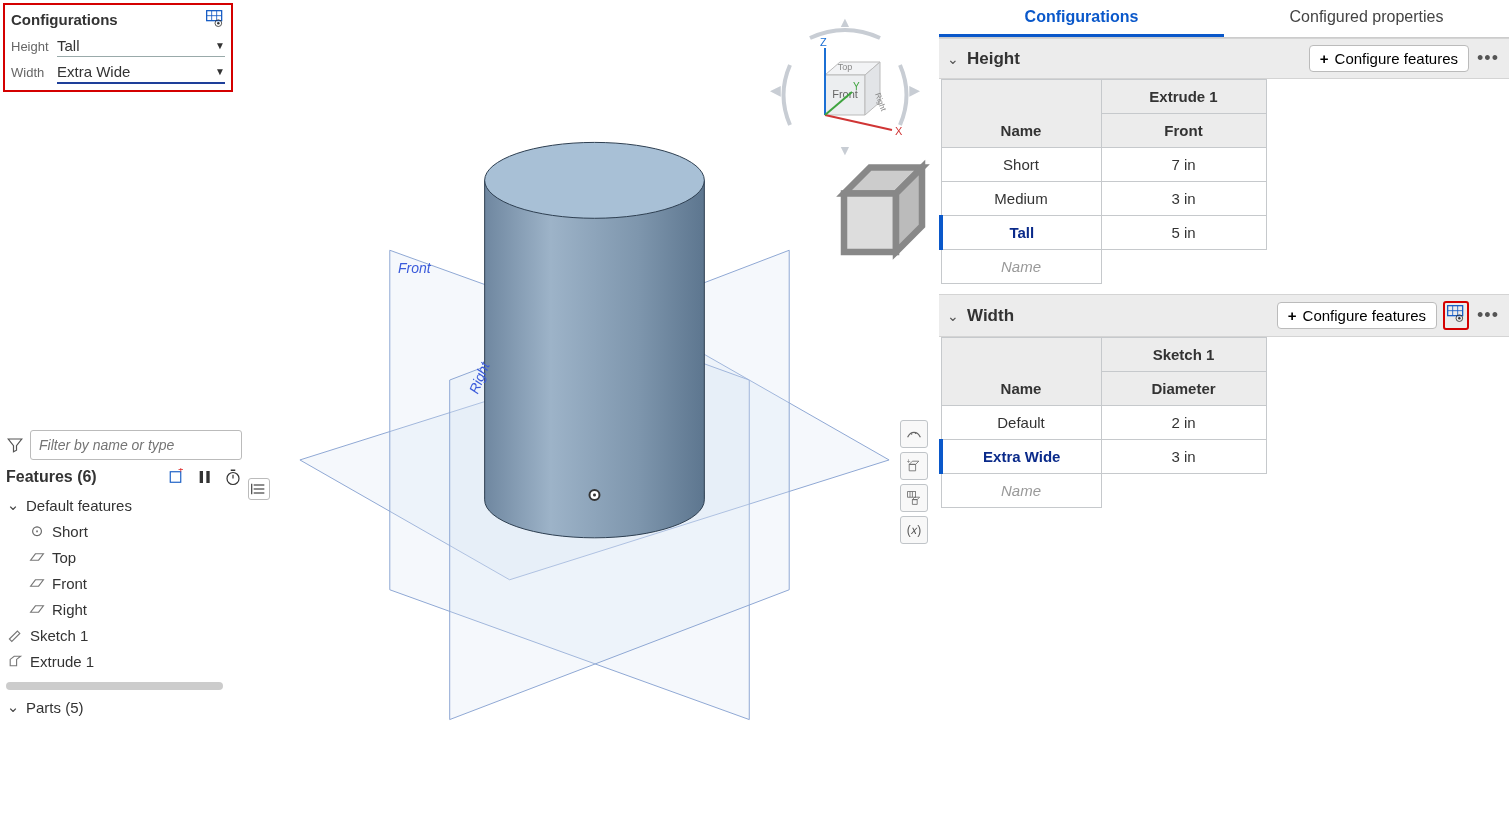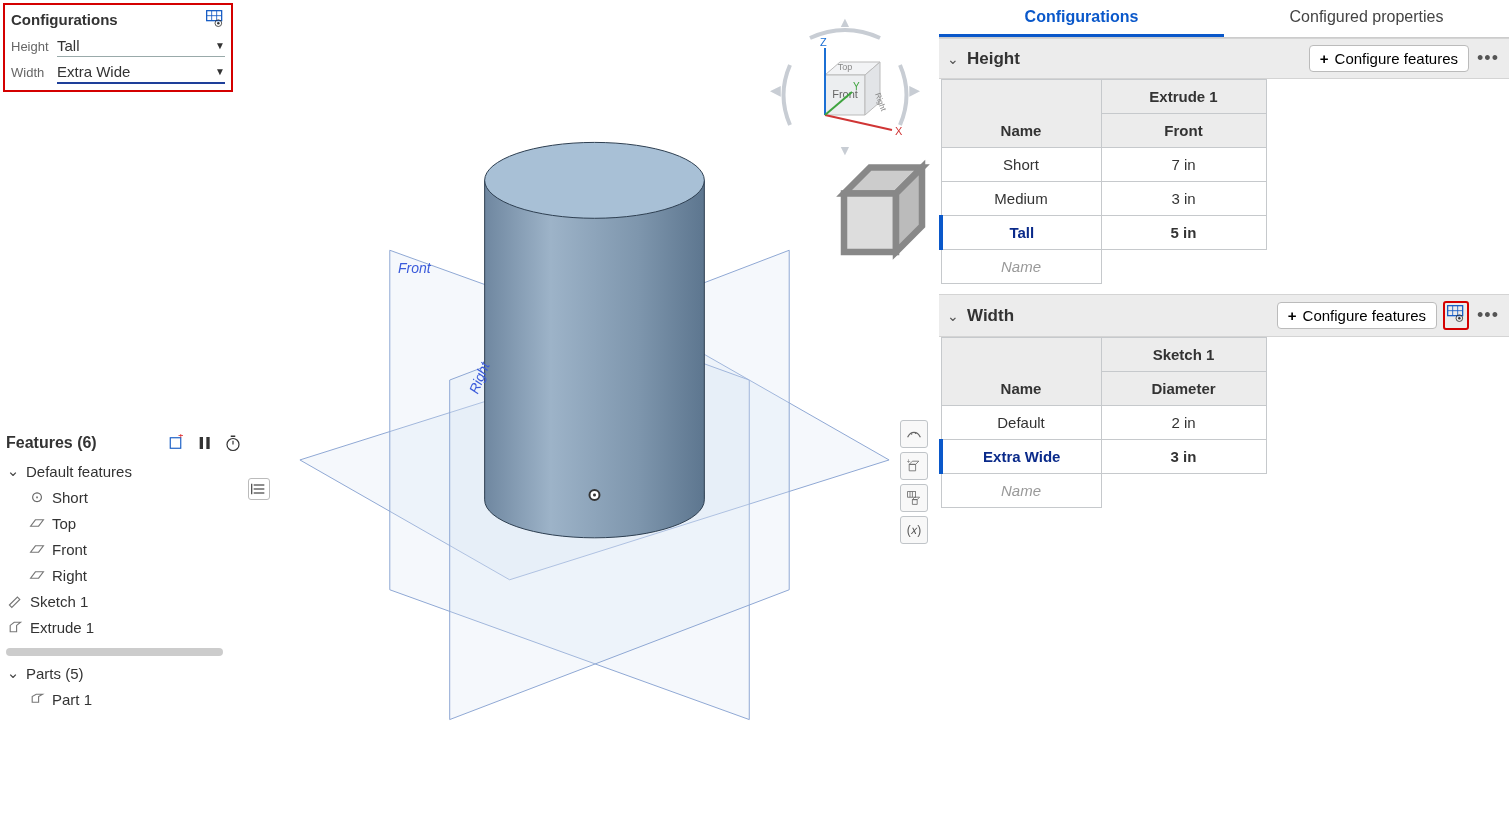--- a/index.html
+++ b/index.html
@@ -216,21 +216,21 @@
     background:#ececec;
     font-weight:700;
     text-align:center;
   }
   table.cfg td.name-col { width:160px; }
   table.cfg td.val-col { width:165px; }
   table.cfg tr.selected td.name-col {
     color:#0a2a8a; font-weight:700;
     border-left:4px solid #0a58ca;
   }
-  table.cfg tr.selected td.val-col { font-weight:700; }
+  table.cfg tr.selected td.val-col { font-weight:400; }
   table.cfg td.placeholder { color:#999; font-style:italic; }
 
   .tbl-wrap { padding-left:0; }
 </style>
 </head>
 <body>
 
 <div class="config-float">
   <div class="config-float-header">
     <span>Configurations</span>
@@ -255,20 +255,28 @@
   <div class="config-float-row active">
     <span class="lbl">Width</span>
     <div class="sel">
       <span>Extra Wide</span>
       <span class="caret">▼</span>
     </div>
   </div>
 </div>
 
 <div class="feature-panel">
+  <div class="filter-row">
+    <span class="funnel-icon">
+      <svg viewBox="0 0 24 24" width="18" height="18">
+          <path d="M3 4h18l-7 9v6l-4 2v-8z" fill="none" stroke="#555" stroke-width="1.6"></path>
+        </svg>
+    </span>
+    <input class="filter-input" placeholder="Filter by name or type" style="">
+  </div>
 
   <div class="features-head">
     <span class="title">Features (6)</span>
     <div class="head-icons">
       <span>
           <svg viewBox="0 0 24 24" width="18" height="18">
             <rect x="3" y="5" width="14" height="14" fill="none" stroke="#1259c3" stroke-width="1.5"></rect>
             <line x1="14" y1="2" x2="20" y2="2" stroke="#d22"></line>
             <line x1="17" y1="-1" x2="17" y2="5" stroke="#d22"></line>
           </svg>
@@ -340,30 +348,20 @@
         </span>
       <span>Extrude 1</span>
     </div>
 
     <div class="scroll-bar"></div>
 
     <div class="tree-row">
       <span class="chev">⌄</span>
       <span>Parts (5)</span>
     </div>
-    <div class="tree-sub">
-      <div class="tree-row">
-        <span class="icon">
-            <svg viewBox="0 0 20 20" width="16" height="16">
-              <path d="M4 14h8v-7l5-3H9l-5 3z" fill="none" stroke="#777" stroke-width="1.4"></path>
-            </svg>
-          </span>
-        <span>Part 1</span>
-      </div>
-    </div>
   </div>
 </div>
 
 <span class="outline-btn">
   <svg viewBox="0 0 24 24" width="16" height="16">
       <line x1="4" y1="6" x2="20" y2="6" stroke="#555" stroke-width="2"></line>
       <line x1="4" y1="12" x2="20" y2="12" stroke="#555" stroke-width="2"></line>
       <line x1="4" y1="18" x2="20" y2="18" stroke="#555" stroke-width="2"></line>
       <polyline points="1,4 1,20" stroke="#555" stroke-width="2" fill="none"></polyline>
     </svg>

